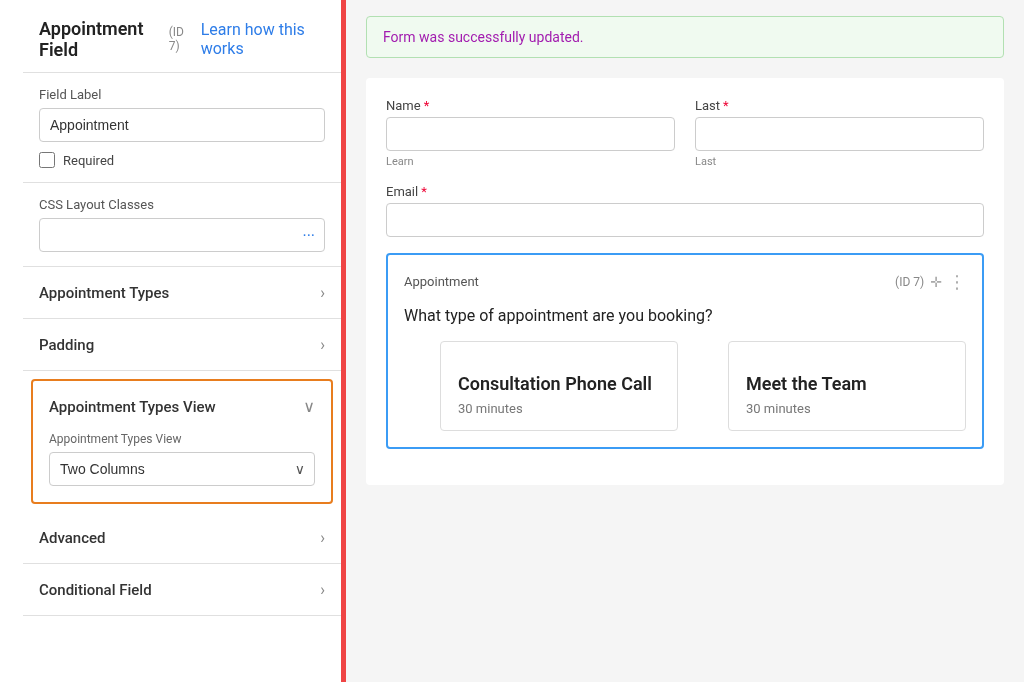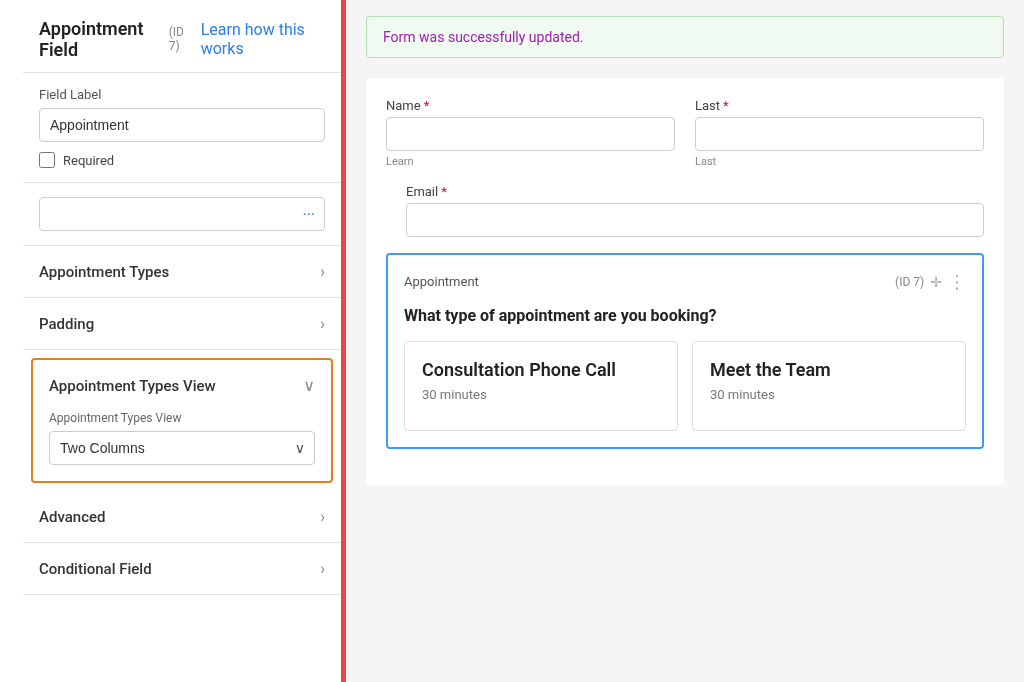--- a/index.html
+++ b/index.html
@@ -259,21 +259,20 @@
     }
 
     .sub-label {
       font-size: 11px;
       color: #888;
       margin-top: 4px;
     }
 
     .form-full {
       margin-bottom: 16px;
-      margin-left: 20px;
     }
 
     
     .appt-block {
       border: 2px solid #3b9cf5;
       border-radius: 4px;
       padding: 16px;
       margin-bottom: 16px;
       background: #fff;
       position: relative;
@@ -294,38 +293,39 @@
     .appt-block-id {
       font-size: 12px;
       color: #888;
       display: flex;
       align-items: center;
       gap: 6px;
     }
 
     .appt-block-question {
       font-size: 16px;
-      font-weight: 700;
+      font-weight: 400;
       color: #222;
       margin-bottom: 16px;
     }
 
     .appt-cards-row {
       display: flex;
       gap: 14px;
     }
 
     .appt-card {
       flex: 1;
       border: 1px solid #ddd;
       border-radius: 4px;
       padding: 16px 14px 14px 0;
       display: flex;
-      align-items: flex-start;
+      align-items: flex-end;
       min-height: 90px;
+      margin-left: 36px;
     }
 
     .appt-card-accent {
       width: 5px;
       background: #5aad5a;
       border-radius: 3px 0 0 3px;
       margin-right: 12px;
       flex-shrink: 0;
     }
 
@@ -387,20 +387,21 @@
   <div class="field-section">
     <div class="field-section-label">Field Label</div>
     <input class="field-input" type="text" value="Appointment" style="">
     <div class="checkbox-row">
       <input type="checkbox" style="">
       <span class="checkbox-label">Required</span>
     </div>
   </div>
 
   <div class="css-section">
+    <div class="field-section-label">CSS Layout Classes</div>
     <div class="css-input-wrapper">
       <input class="css-input" type="text" value="" style="">
       <span class="css-dots">···</span>
     </div>
   </div>
 
   <div class="collapse-row">
     <span class="collapse-row-title">Appointment Types</span>
     <span class="chevron-icon">›</span>
   </div>

